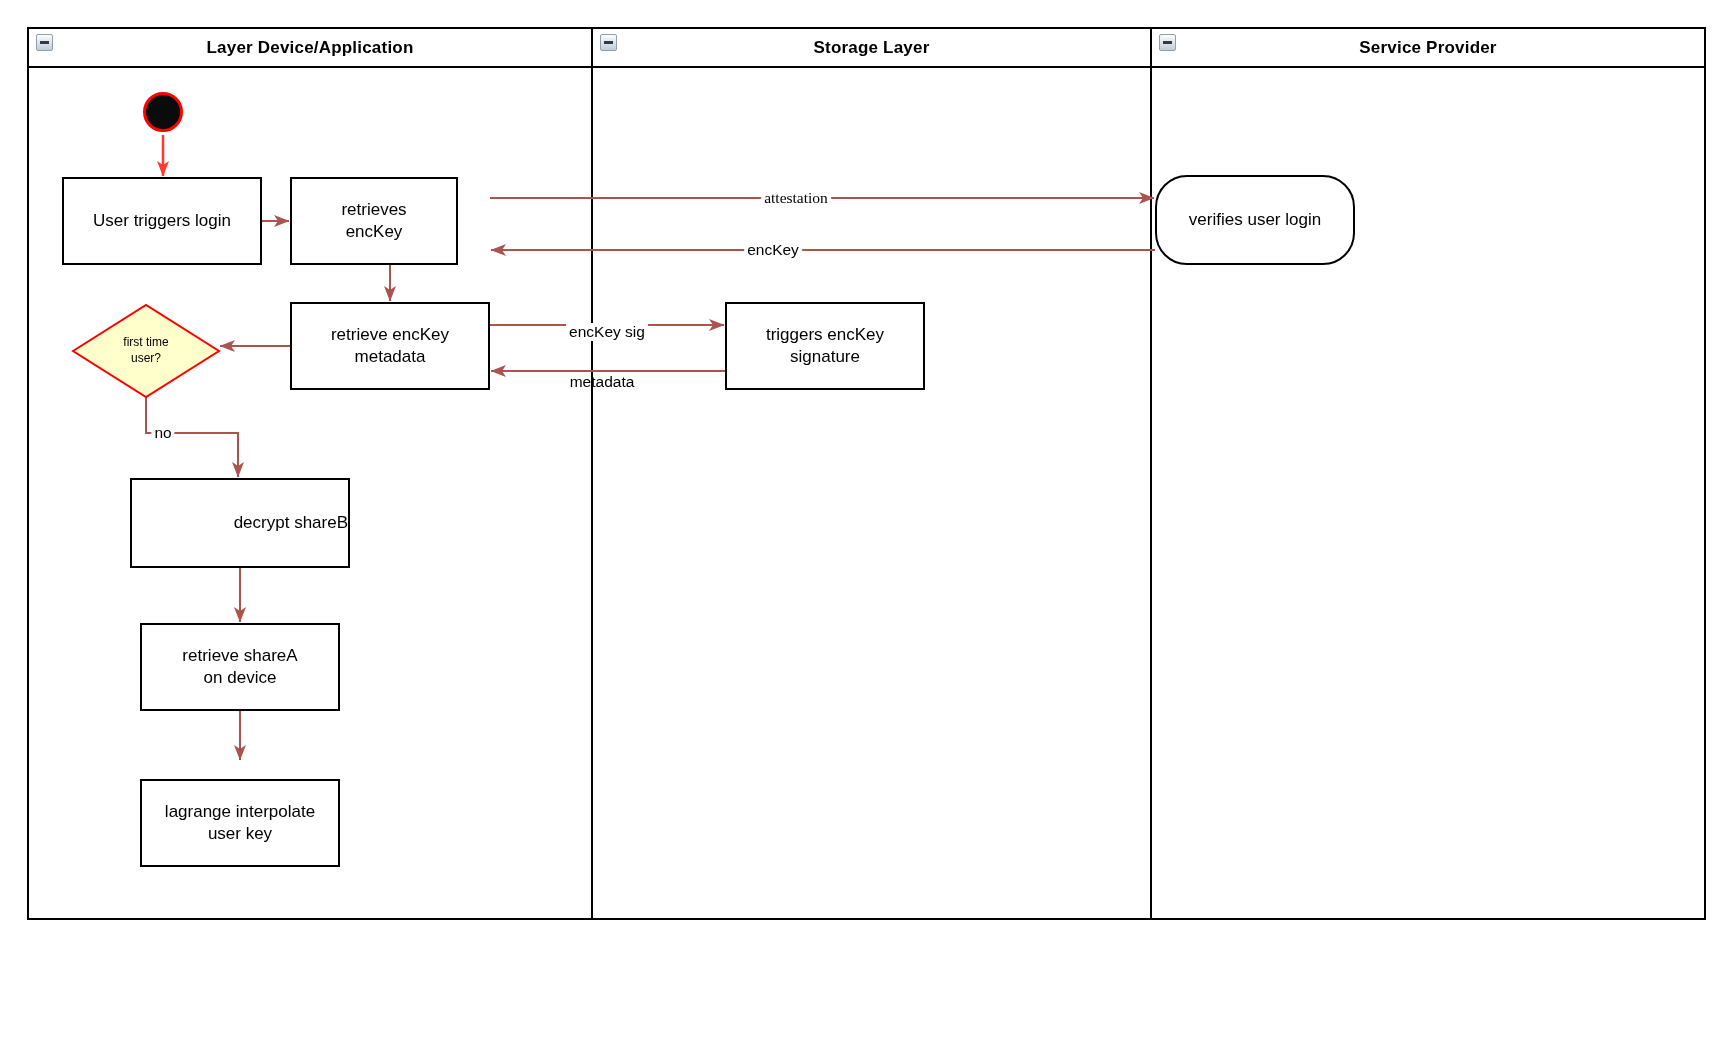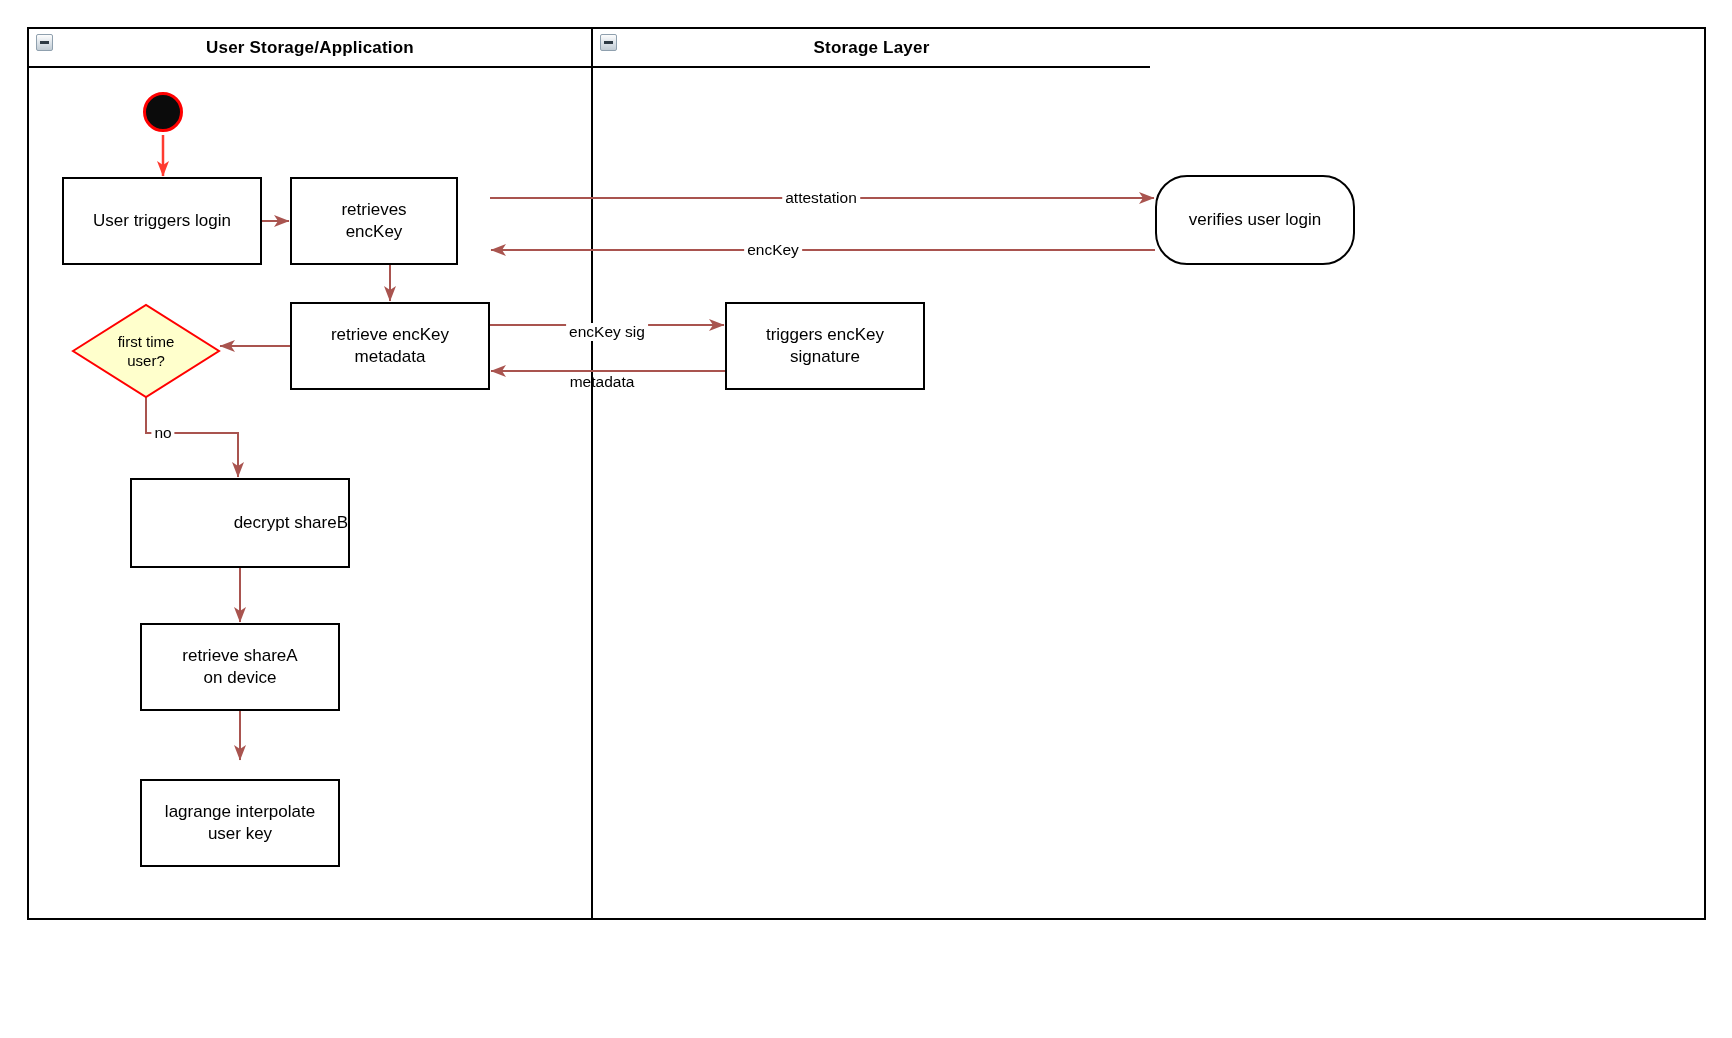--- a/index.html
+++ b/index.html
@@ -30,21 +30,21 @@
 
   
   .node{position:absolute;background:#fff;border:2px solid #000;
     display:flex;align-items:center;justify-content:center;text-align:center;
     font-size:17px;line-height:1.3;z-index:2;}
   .node-label{white-space:pre-line;}
   .start-circle{position:absolute;left:143px;top:92px;width:40px;height:40px;
     border-radius:50%;background:#0b0b0b;border:3px solid var(--circle-border);z-index:2;}
   .diamond-label{position:absolute;left:84px;top:319px;width:124px;height:64px;
     display:flex;align-items:center;justify-content:center;text-align:center;
-    font-size:15px;line-height:1.3;z-index:3;white-space:pre-line;}
+    font-size:12px;line-height:1.3;z-index:3;white-space:pre-line;}
 
   
   svg.wires{position:absolute;left:0;top:0;width:1732px;height:1038px;z-index:1;}
   .edge-m{stroke:var(--arrow);stroke-width:2;fill:none;}
   .edge-b{stroke:var(--bright);stroke-width:2.5;fill:none;}
   #arrowM path{fill:var(--arrow);}
   #arrowB path{fill:var(--bright);}
   .diamond-shape{fill:var(--diamond-fill);stroke:var(--diamond-border);stroke-width:2;}
   .edge-label{position:absolute;transform:translate(-50%,-50%);font-size:15.5px;
     background:#fff;padding:0 3px;z-index:3;white-space:nowrap;}
@@ -54,29 +54,37 @@
 <body>
 
 <div class="stage">
 
   <div class="pool">
     <div class="lane" style="width:562px;">
       <div class="lane-header">
         <span class="collapse-icon">
             <span class="minus-bar"></span>
           </span>
-        <span class="lane-title">User Storage/Application</span>
+        <span class="lane-title">Layer Device/Application</span>
       </div>
     </div>
     <div class="lane" style="width:559px;">
       <div class="lane-header">
         <span class="collapse-icon">
             <span class="minus-bar"></span>
           </span>
         <span class="lane-title">Storage Layer</span>
+      </div>
+    </div>
+    <div class="lane" style="width:554px;">
+      <div class="lane-header">
+        <span class="collapse-icon">
+            <span class="minus-bar"></span>
+          </span>
+        <span class="lane-title">Service Provider</span>
       </div>
     </div>
   </div>
 
   <svg class="wires" viewBox="0 0 1732 1038">
     <defs>
       <marker id="arrowM" markerUnits="userSpaceOnUse" markerWidth="17" markerHeight="14" refX="15.5" refY="6.5" orient="auto">
         <path d="M0.5,0.5 L16,6.5 L0.5,12.5 L4.5,6.5 Z"></path>
       </marker>
       <marker id="arrowB" markerUnits="userSpaceOnUse" markerWidth="17" markerHeight="14" refX="15.5" refY="6.5" orient="auto">
@@ -134,19 +142,19 @@
 
   <div class="node" style="left:725px;top:302px;width:200px;height:88px;">
     <span class="node-label">triggers encKey
 signature</span>
   </div>
 
   <div class="node" style="left:1155px;top:175px;width:200px;height:90px;border-radius:32px;">
     <span class="node-label">verifies user login</span>
   </div>
 
-  <div class="edge-label" style="left:821px;top:198px;">attestation</div>
+  <div class="edge-label" style="left:796px;top:198px;font-family:Liberation Serif, serif;">attestation</div>
   <div class="edge-label" style="left:773px;top:250px;">encKey</div>
   <div class="edge-label" style="left:607px;top:325px;margin-top:7px;">encKey sig</div>
   <div class="edge-label no-bg" style="left:602px;top:382px;">metadata</div>
   <div class="edge-label" style="left:163px;top:433px;">no</div>
 
 </div>
 
 </body></html>

